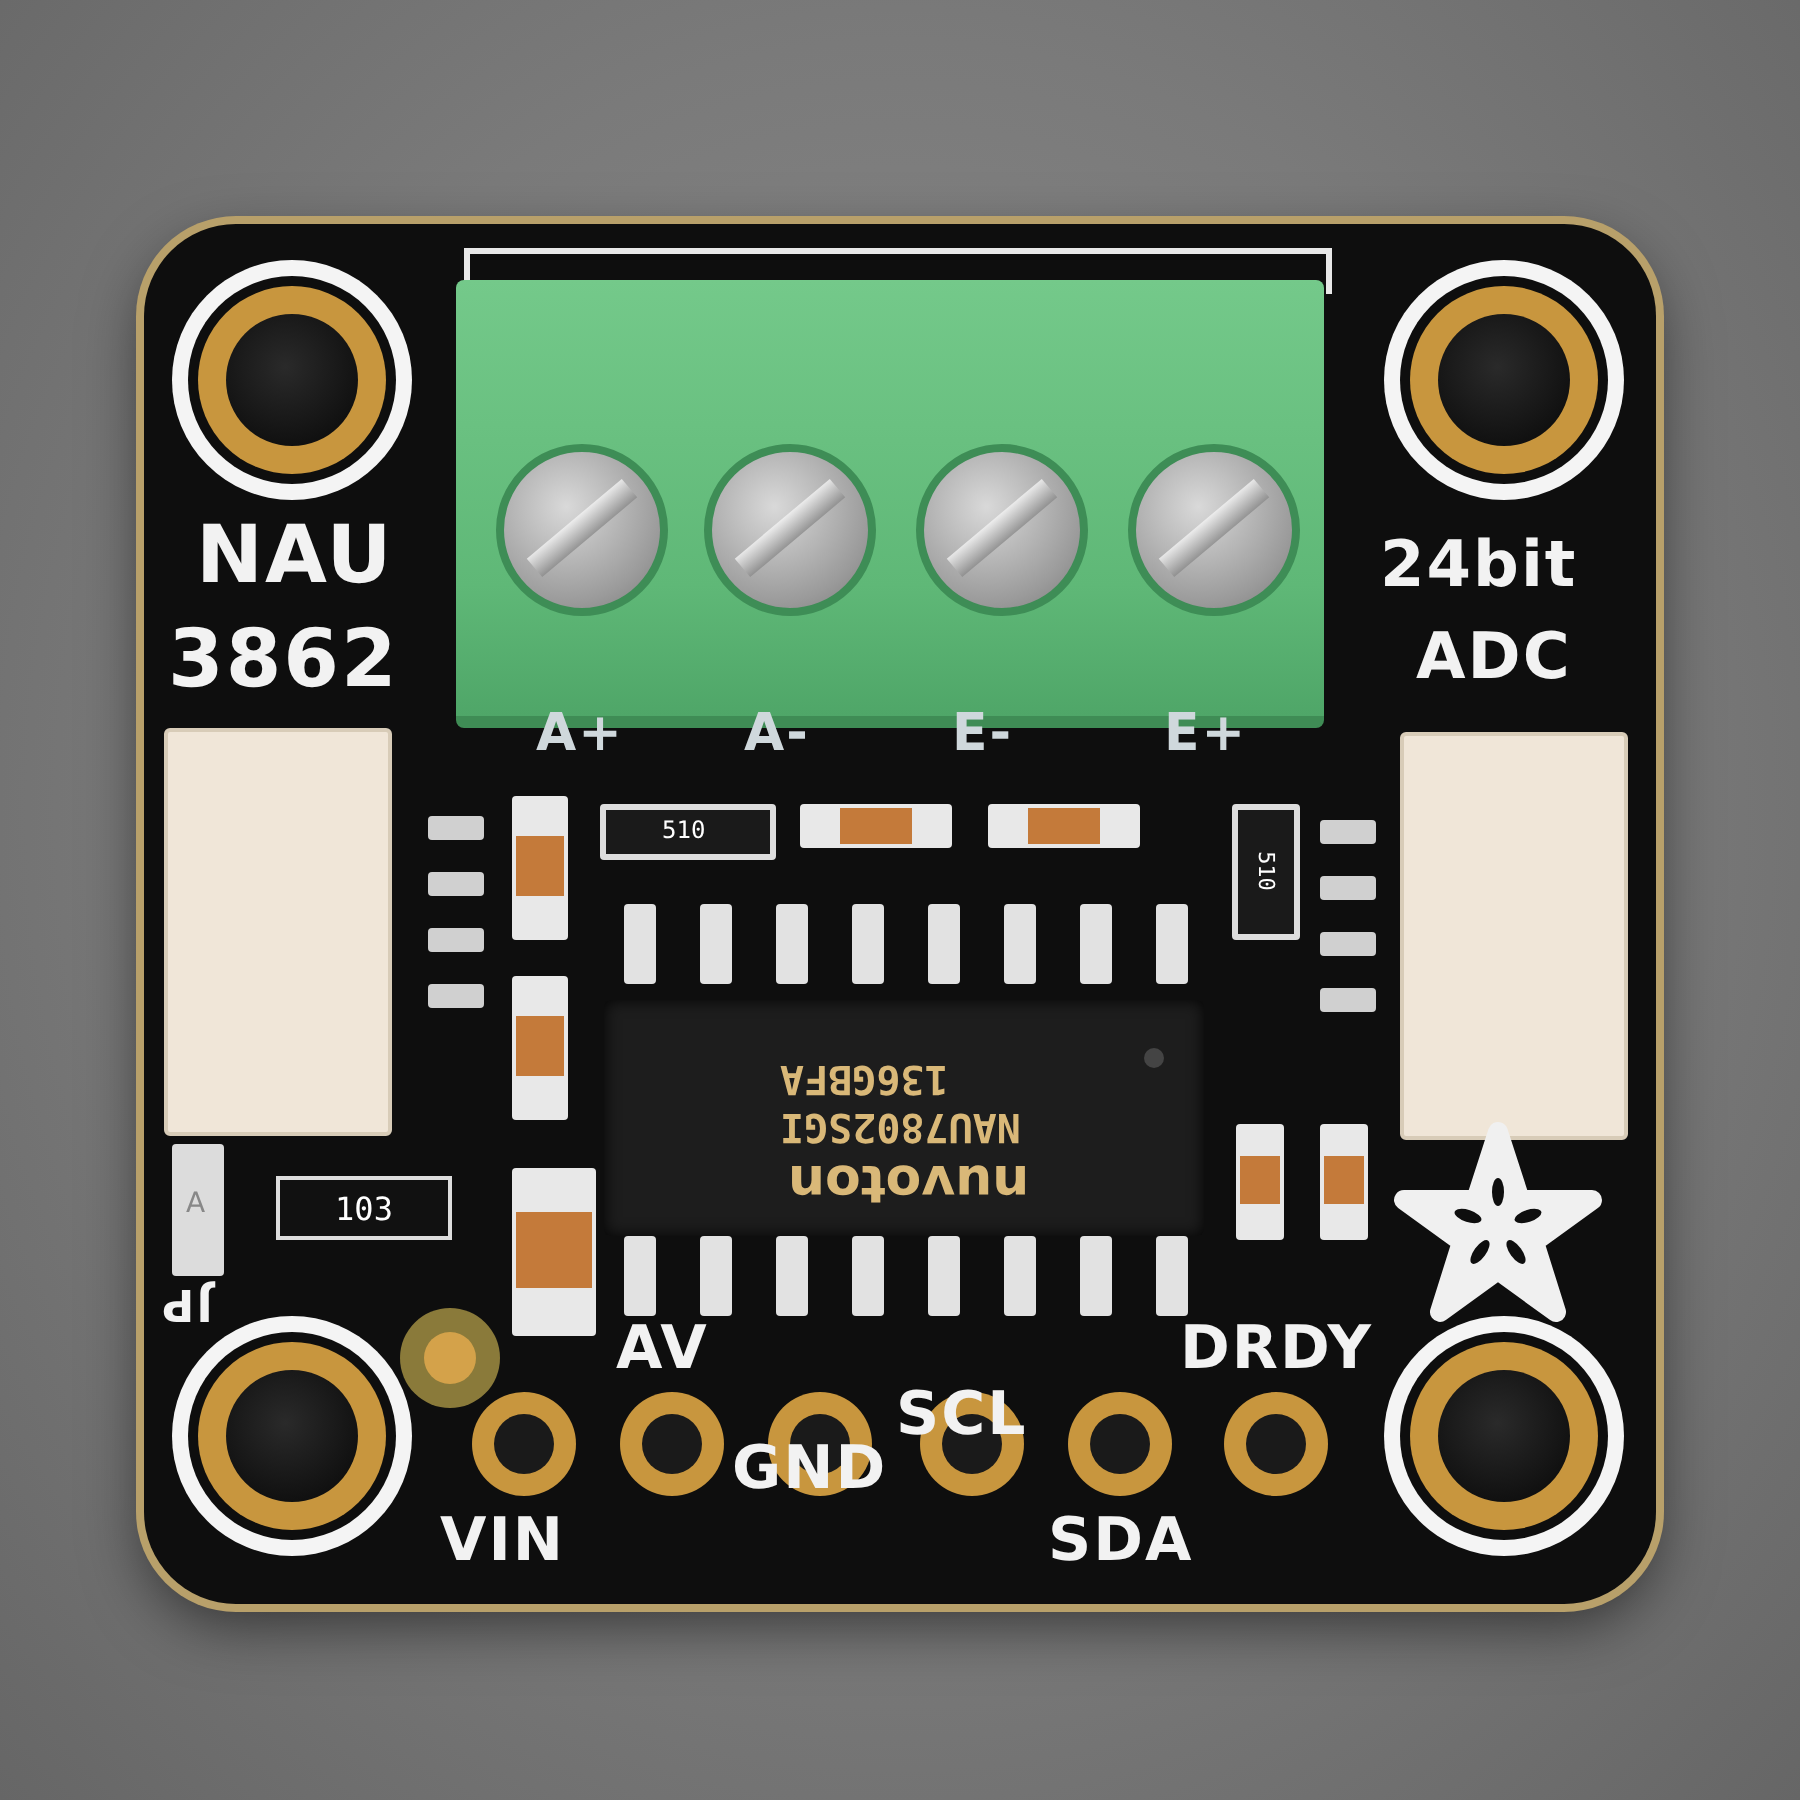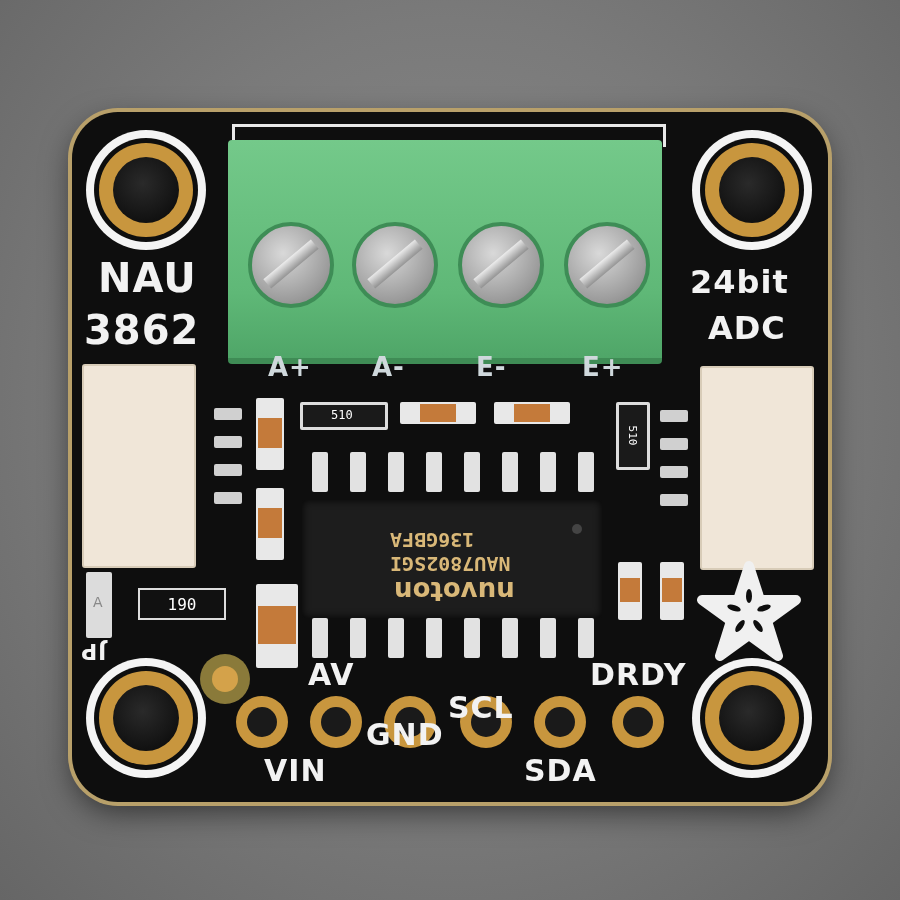--- a/index.html
+++ b/index.html
@@ -188,21 +188,21 @@
   <div class="chip-text" style="left:88px;top:28px;font-size:20px;">136GBFA</div>
   <div class="chip-text" style="left:88px;top:52px;font-size:20px;">NAU7802SGI</div>
   <div class="chip-text" style="left:92px;top:76px;font-size:26px;font-family:'DejaVu Sans',sans-serif;">nuvoton</div>
   <div style="position:absolute;right:20px;top:24px;width:10px;height:10px;border-radius:50%;background:#444;"></div>
 </div>
 
 <div class="smd" style="left:86px;top:572px;width:26px;height:66px;background:#dcdcdc;">
   <span style="position:absolute;left:7px;top:22px;font-size:14px;color:#888;">A</span>
 </div>
 <div class="abs res-array">
-    <span>190</span>
+    <span>103</span>
   </div>
 <div class="silk" style="left:80px;top:640px;font-size:22px;transform:rotate(180deg);">JP</div>
 
 <div class="smd" style="left:618px;top:562px;width:24px;height:58px;"></div>
 <div class="cap" style="left:620px;top:578px;width:20px;height:24px;"></div>
 <div class="smd" style="left:660px;top:562px;width:24px;height:58px;"></div>
 <div class="cap" style="left:662px;top:578px;width:20px;height:24px;"></div>
 
 <svg class="abs" style="left:694px;top:560px;" width="110" height="110" viewBox="0 0 110 110">
   <polygon points="55,6 66,40 102,40 73,61 84,96 55,75 26,96 37,61 8,40 44,40" fill="#f0f0f0" stroke="#f0f0f0" stroke-width="10" stroke-linejoin="round"></polygon>
@@ -232,15 +232,15 @@
 <div class="header-pad" style="left:534px;top:696px;">
     <div class="h"></div>
   </div>
 <div class="header-pad" style="left:612px;top:696px;">
     <div class="h"></div>
   </div>
 
 <div class="silk" style="left:308px;top:660px;font-size:30px;">AV</div>
 <div class="silk" style="left:448px;top:660px;font-size:30px;margin-top:33px;">SCL</div>
 <div class="silk" style="left:590px;top:660px;font-size:30px;">DRDY</div>
-<div class="silk" style="left:220px;top:756px;font-size:30px;margin-left:44px;">VIN</div>
+<div class="silk" style="left:220px;top:756px;font-size:30px;">VIN</div>
 <div class="silk" style="left:366px;top:720px;font-size:30px;">GND</div>
 <div class="silk" style="left:524px;top:756px;font-size:30px;">SDA</div>
 
 </body></html>

